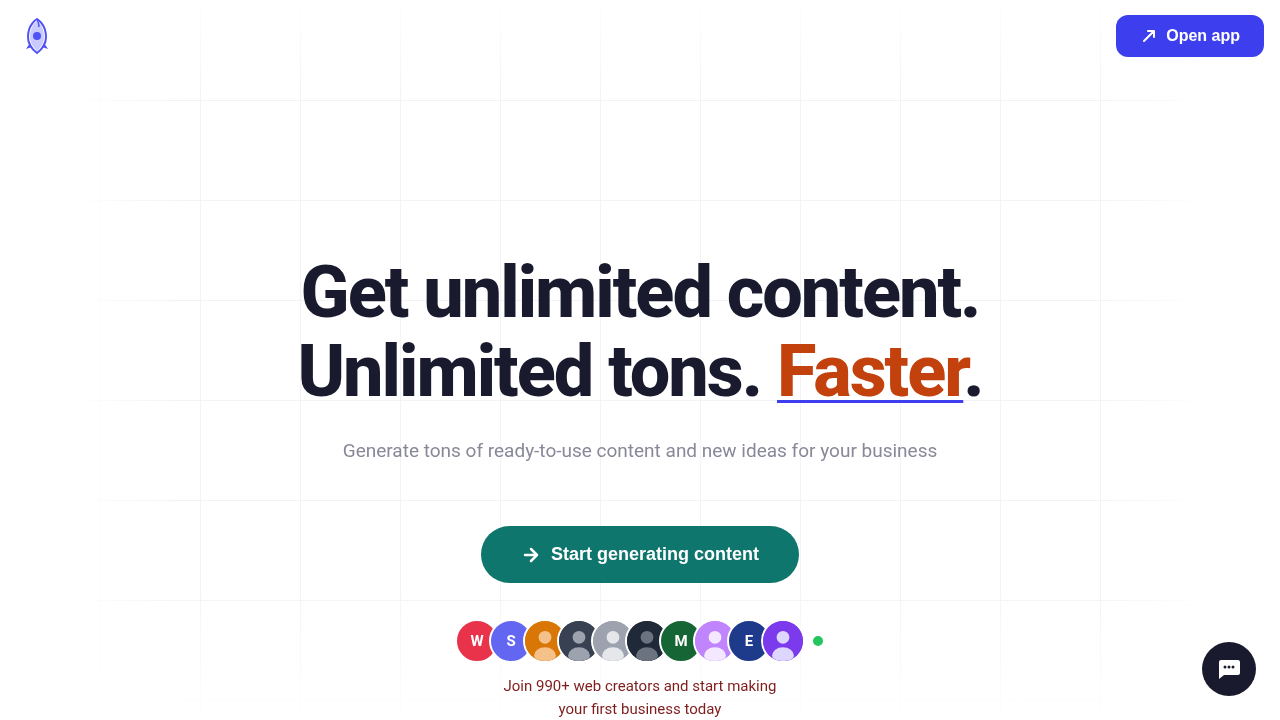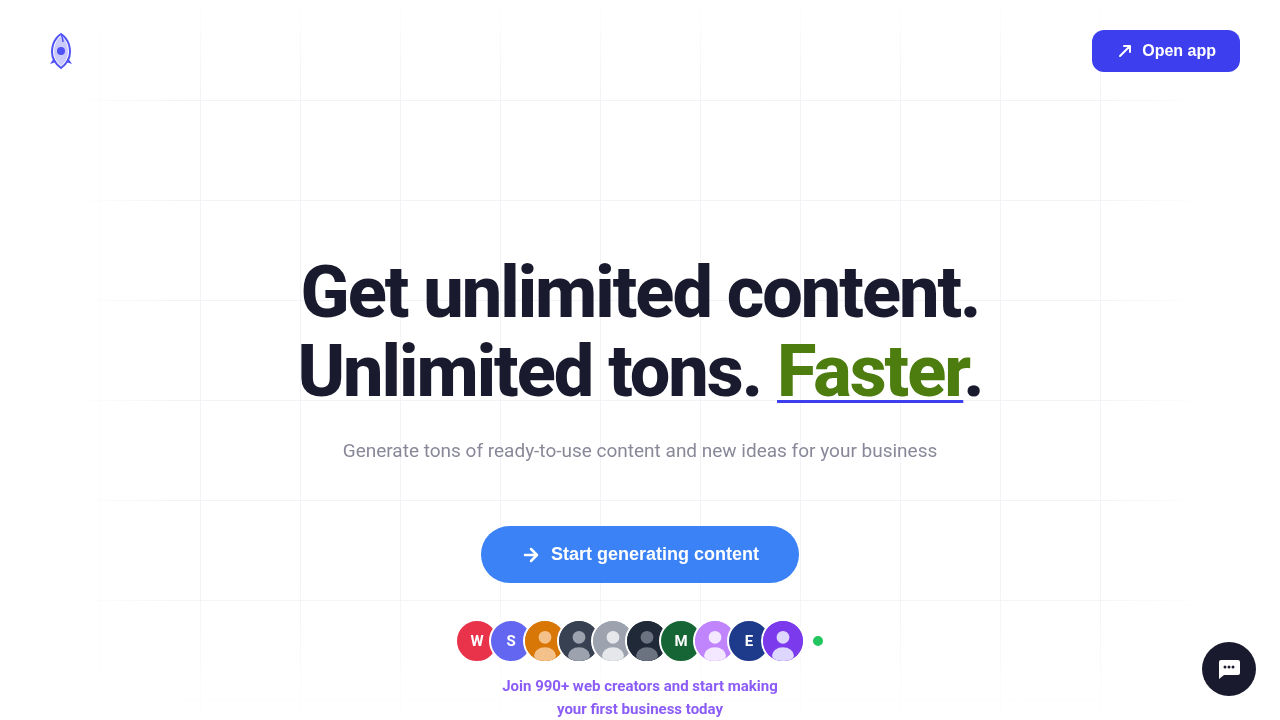--- a/index.html
+++ b/index.html
@@ -43,23 +43,23 @@
     }
 
     
     .header {
       position: absolute;
       top: 0;
       left: 0;
       width: 100%;
       height: 72px;
       display: flex;
-      align-items: flex-end;
+      align-items: center;
       justify-content: space-between;
-      padding: 0 40px;
+      padding: 0 16px;
       z-index: 10;
     }
 
     .logo {
       display: flex;
       align-items: center;
       gap: 8px;
     }
 
     .logo-icon {
@@ -101,38 +101,38 @@
       font-weight: 800;
       color: #1a1a2e;
       text-align: center;
       line-height: 1.1;
       letter-spacing: -2px;
       margin-bottom: 24px;
       max-width: 860px;
     }
 
     .hero-title .faster {
-      color: #4d7c0f;
+      color: #c2410c;
       text-decoration: underline;
       text-decoration-color: #3d3fef;
       text-underline-offset: 4px;
       text-decoration-thickness: 3px;
     }
 
     .hero-subtitle {
       font-size: 19px;
       color: #888899;
       text-align: center;
       line-height: 1.6;
       max-width: 600px;
       margin-bottom: 60px;
     }
 
     .cta-btn {
-      background: #3b82f6;
+      background: #0f766e;
       color: white;
       border: none;
       border-radius: 50px;
       padding: 18px 40px;
       font-size: 18px;
       font-weight: 600;
       cursor: pointer;
       display: flex;
       align-items: center;
       gap: 10px;
@@ -179,24 +179,23 @@
       width: 14px;
       height: 14px;
       background: #22c55e;
       border-radius: 50%;
       margin-left: 6px;
       border: 2px solid white;
     }
 
     .avatars-text {
       font-size: 15px;
-      color: #8b5cf6;
+      color: #7f1d1d;
       text-align: center;
       line-height: 1.5;
-      font-weight: bold;
     }
 
     
     .chat-btn {
       position: absolute;
       bottom: 24px;
       right: 24px;
       width: 54px;
       height: 54px;
       background: #1a1a2e;

